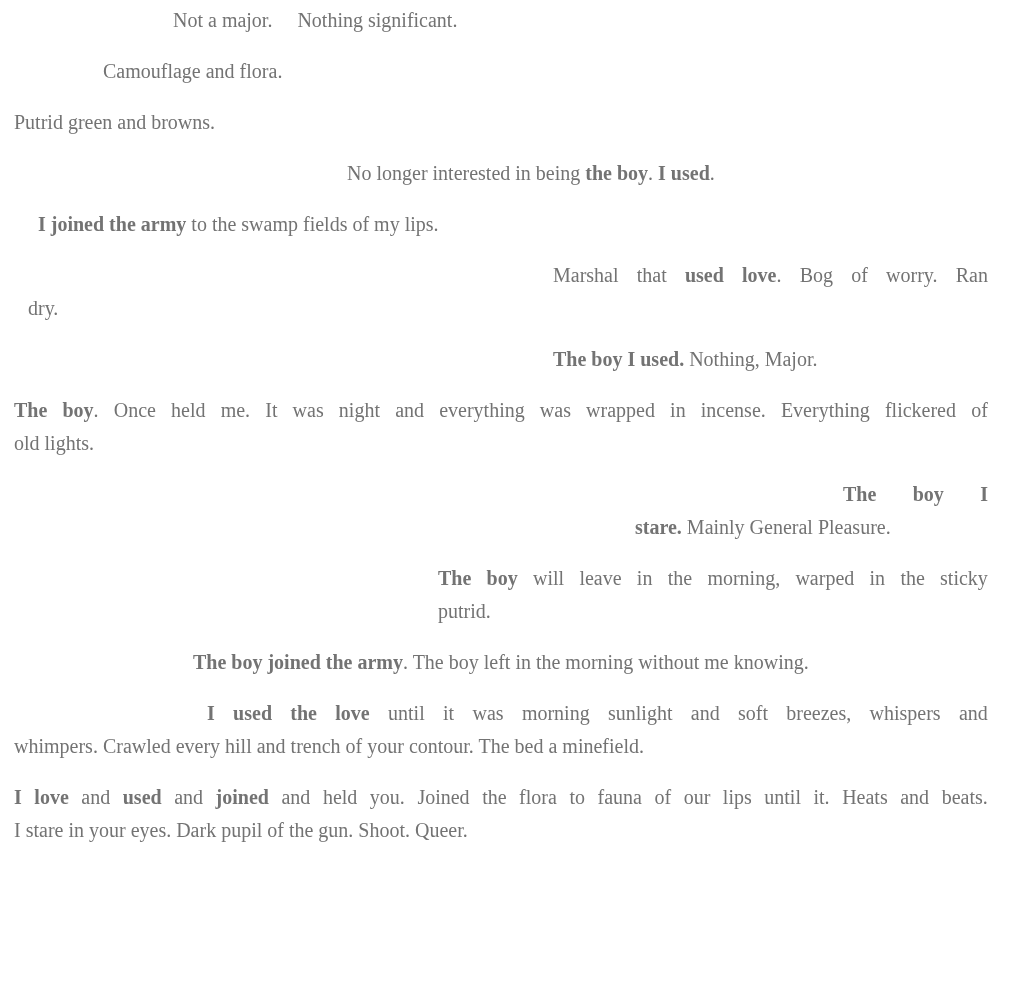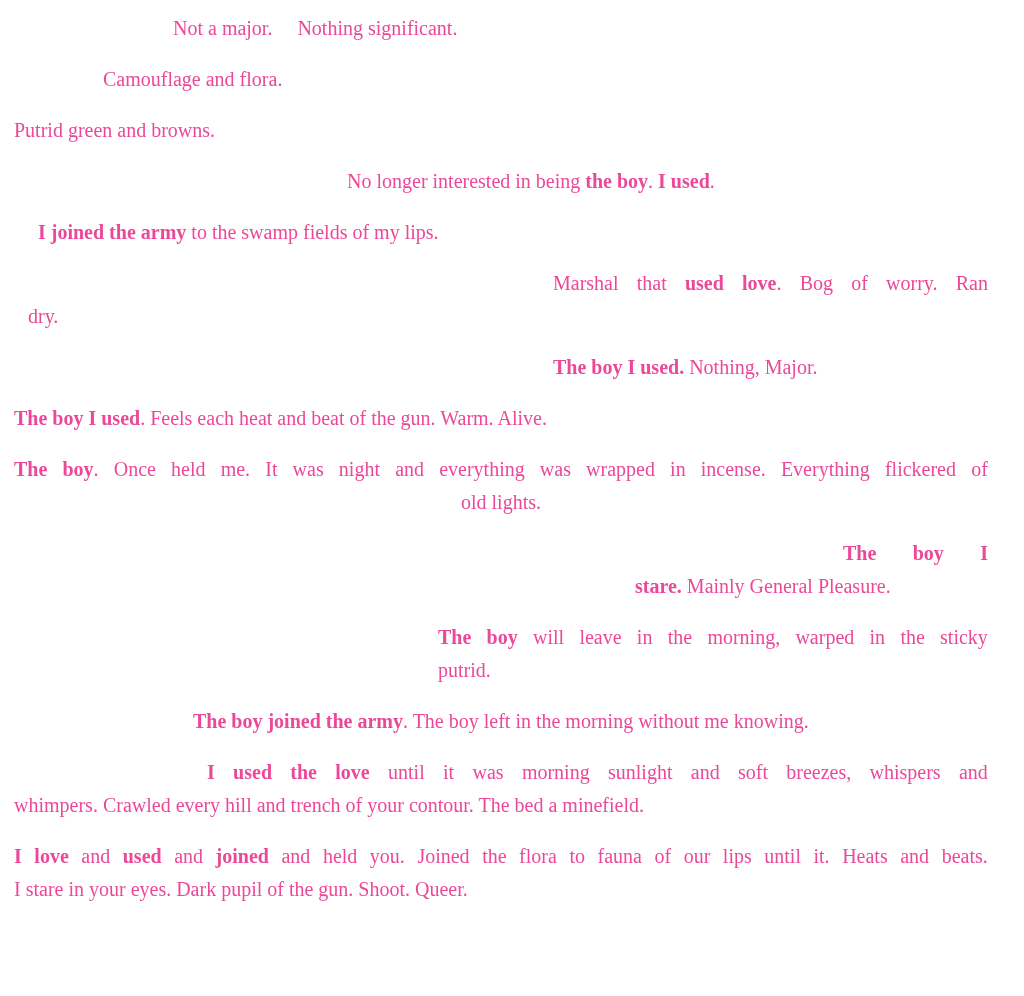--- a/index.html
+++ b/index.html
@@ -1,26 +1,26 @@
 <!DOCTYPE html>
 <html><head>
 <meta charset="utf-8">
 <style>
   html,body{margin:0;padding:0;background:#ffffff;}
   body{width:1024px;height:996px;overflow:hidden;}
   .page{
     box-sizing:border-box;
     width:1024px;
     height:996px;
-    padding:12px 36px 0 14px;
+    padding:4px 36px 0 14px;
     background:#ffffff;
     font-family:"Liberation Serif", serif;
     font-size:20px;
     line-height:33px;
-    color:#ec4899;
+    color:#737373;
   }
   .para{margin:0 0 18px 0;}
   .line{white-space:pre;}
   .line.stretch{
     display:flex;
     justify-content:space-between;
     white-space:normal;
   }
   .line.stretch > span{white-space:pre;}
   .b{font-weight:bold;}
@@ -55,43 +55,40 @@
           <span><span>of</span></span>
           <span><span>worry.</span></span>
           <span><span>Ran</span></span>
         </div>
         <div class="line" style="margin-left: 14px;"><span>dry.</span></div>
       </div>
       <div class="para">
         <div class="line" style="margin-left: 539px;"><span class="b">The boy I used.</span><span> Nothing, Major.</span></div>
       </div>
       <div class="para">
-        <div class="line" style="margin-left: 0px;"><span class="b">The boy I used</span><span>. Feels each heat and beat of the gun. Warm. Alive.</span></div>
-      </div>
-      <div class="para">
         <div class="line stretch" style="margin-left: 0px;">
           <span><span class="b">The</span></span>
           <span><span class="b">boy</span><span>.</span></span>
           <span><span>Once</span></span>
           <span><span>held</span></span>
           <span><span>me.</span></span>
           <span><span>It</span></span>
           <span><span>was</span></span>
           <span><span>night</span></span>
           <span><span>and</span></span>
           <span><span>everything</span></span>
           <span><span>was</span></span>
           <span><span>wrapped</span></span>
           <span><span>in</span></span>
           <span><span>incense.</span></span>
           <span><span>Everything</span></span>
           <span><span>flickered</span></span>
           <span><span>of</span></span>
         </div>
-        <div class="line" style="margin-left: 0px; text-align: center;"><span>old lights.</span></div>
+        <div class="line" style="margin-left: 0px;"><span>old lights.</span></div>
       </div>
       <div class="para">
         <div class="line stretch" style="margin-left: 829px;">
           <span><span class="b">The</span></span>
           <span><span class="b">boy</span></span>
           <span><span class="b">I</span></span>
         </div>
         <div class="line" style="margin-left: 621px;"><span class="b">stare.</span><span> Mainly General Pleasure.</span></div>
       </div>
       <div class="para">

